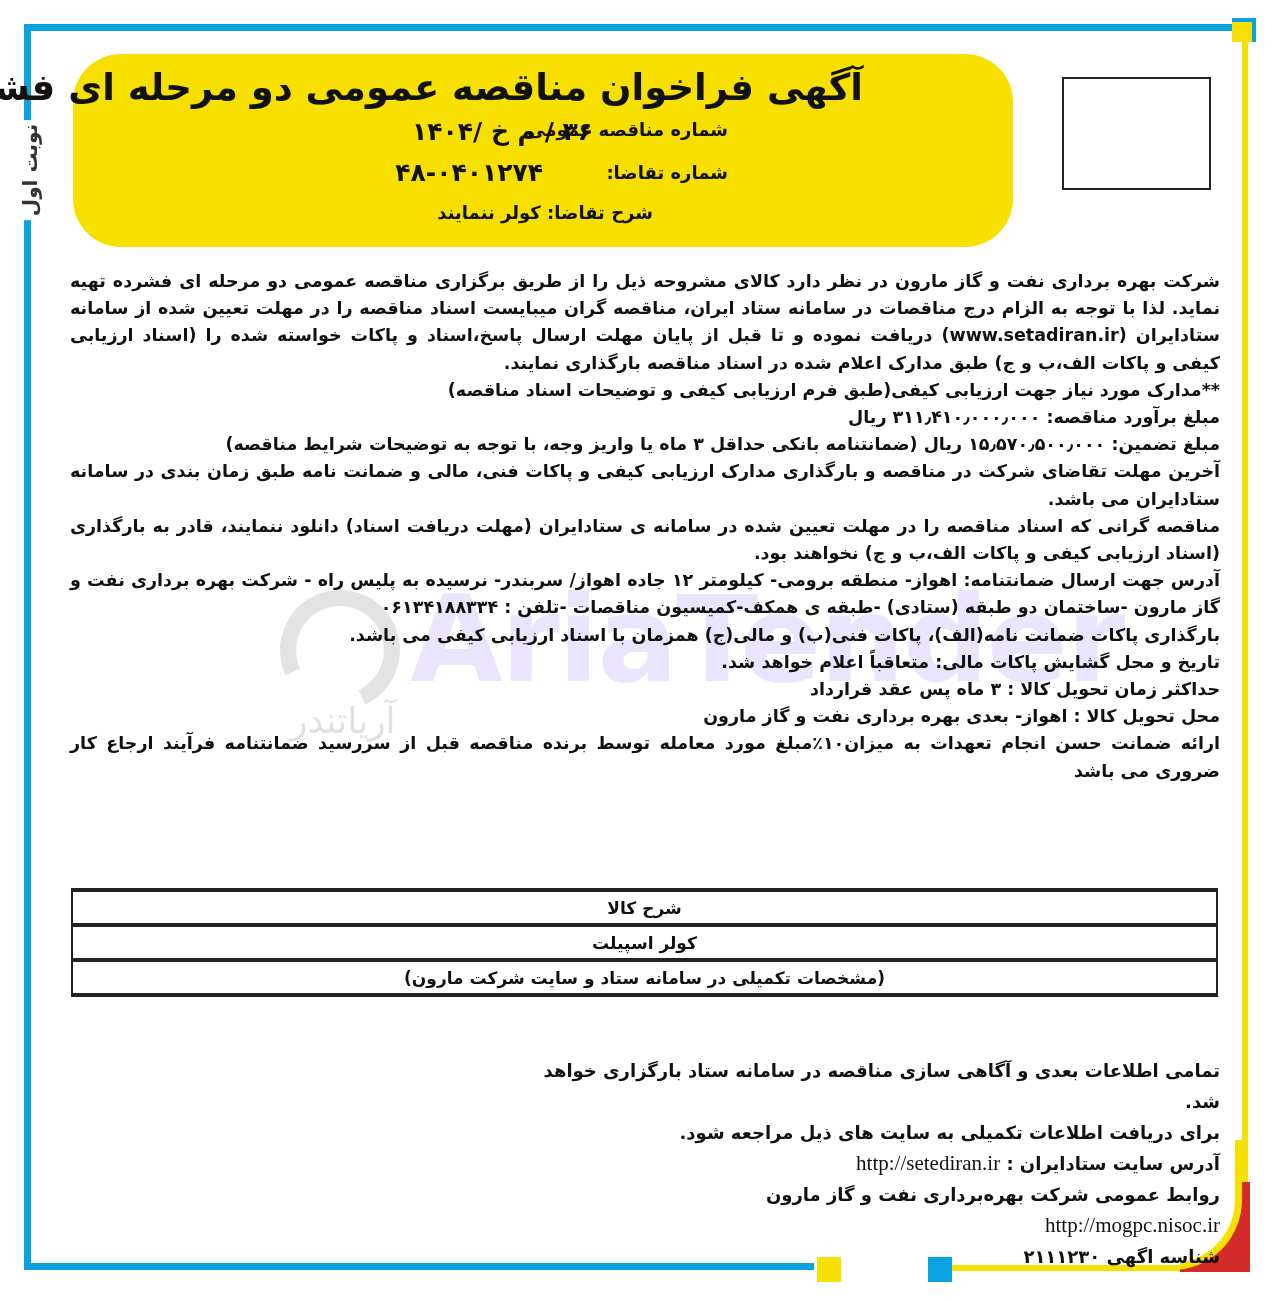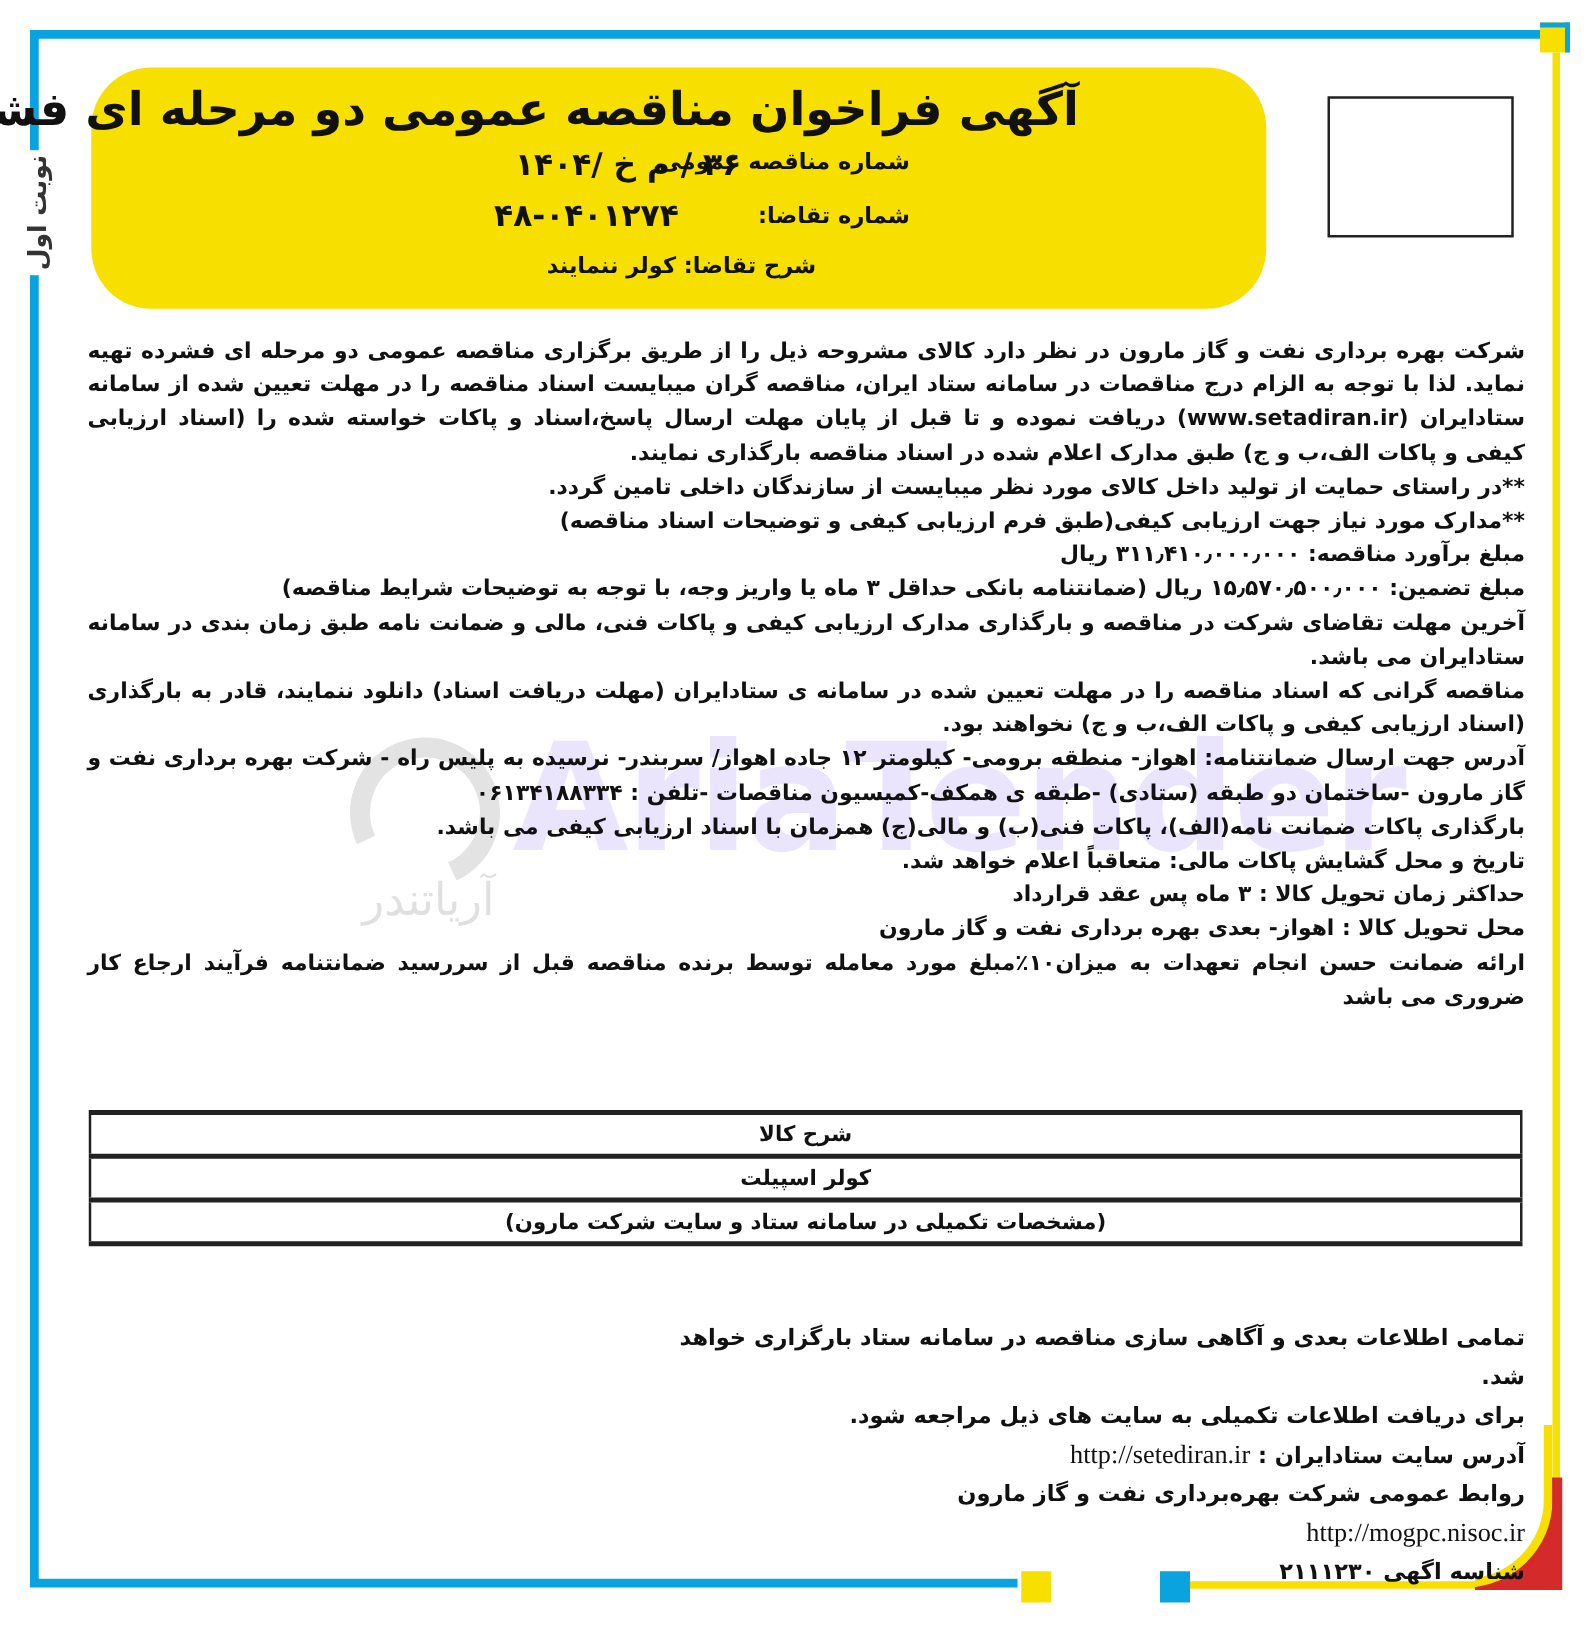--- a/index.html
+++ b/index.html
@@ -90,21 +90,20 @@
 <div class="logo-box"></div>
 
 <div class="watermark">
   <div class="wm-logo"></div>
   <div class="wm-text">AriaTender</div>
   <div class="wm-sub">آریاتندر</div>
 </div>
 
 <div class="body-text">
   <p class="justify">شرکت بهره برداری نفت و گاز مارون در نظر دارد کالای مشروحه ذیل را از طریق برگزاری مناقصه عمومی دو مرحله ای فشرده تهیه نماید. لذا با توجه به الزام درج مناقصات در سامانه ستاد ایران، مناقصه گران میبایست اسناد مناقصه را در مهلت تعیین شده از سامانه ستادایران (www.setadiran.ir) دریافت نموده و تا قبل از پایان مهلت ارسال پاسخ،اسناد و پاکات خواسته  شده را (اسناد ارزیابی کیفی و پاکات الف،ب و ج) طبق مدارک اعلام شده در اسناد مناقصه بارگذاری نمایند.</p>
-  <p>**در راستای حمایت از تولید داخل کالای مورد نظر میبایست از سازندگان داخلی تامین گردد.</p>
   <p>**مدارک مورد نیاز جهت ارزیابی کیفی(طبق فرم ارزیابی کیفی و توضیحات اسناد مناقصه)</p>
   <p>مبلغ برآورد مناقصه:  ۳۱۱٫۴۱۰٫۰۰۰٫۰۰۰ ریال</p>
   <p>مبلغ تضمین: ۱۵٫۵۷۰٫۵۰۰٫۰۰۰ ریال (ضمانتنامه بانکی حداقل ۳ ماه یا واریز وجه، با توجه به توضیحات شرایط مناقصه)</p>
   <p class="justify">آخرین مهلت تقاضای شرکت در مناقصه و بارگذاری مدارک ارزیابی کیفی و پاکات فنی، مالی و ضمانت نامه طبق زمان بندی در سامانه ستادایران می باشد.</p>
   <p class="justify">مناقصه گرانی که اسناد مناقصه را در مهلت تعیین شده در سامانه ی ستادایران (مهلت دریافت اسناد) دانلود ننمایند، قادر به بارگذاری (اسناد ارزیابی کیفی و پاکات الف،ب و ج)  نخواهند بود.</p>
   <p class="justify">آدرس جهت ارسال ضمانتنامه: اهواز- منطقه برومی- کیلومتر ۱۲ جاده اهواز/ سربندر- نرسیده به پلیس راه - شرکت بهره برداری نفت و گاز مارون -ساختمان دو طبقه (ستادی) -طبقه ی همکف-کمیسیون مناقصات -تلفن : ۰۶۱۳۴۱۸۸۳۳۴</p>
   <p>بارگذاری پاکات ضمانت نامه(الف)، پاکات فنی(ب) و مالی(ج) همزمان با اسناد ارزیابی کیفی می باشد.</p>
   <p>تاریخ و محل گشایش پاکات مالی: متعاقباً اعلام خواهد شد.</p>
   <p>حداکثر زمان تحویل کالا : ۳ ماه پس عقد قرارداد</p>
   <p>محل تحویل کالا : اهواز- بعدی بهره برداری نفت و گاز مارون</p>

